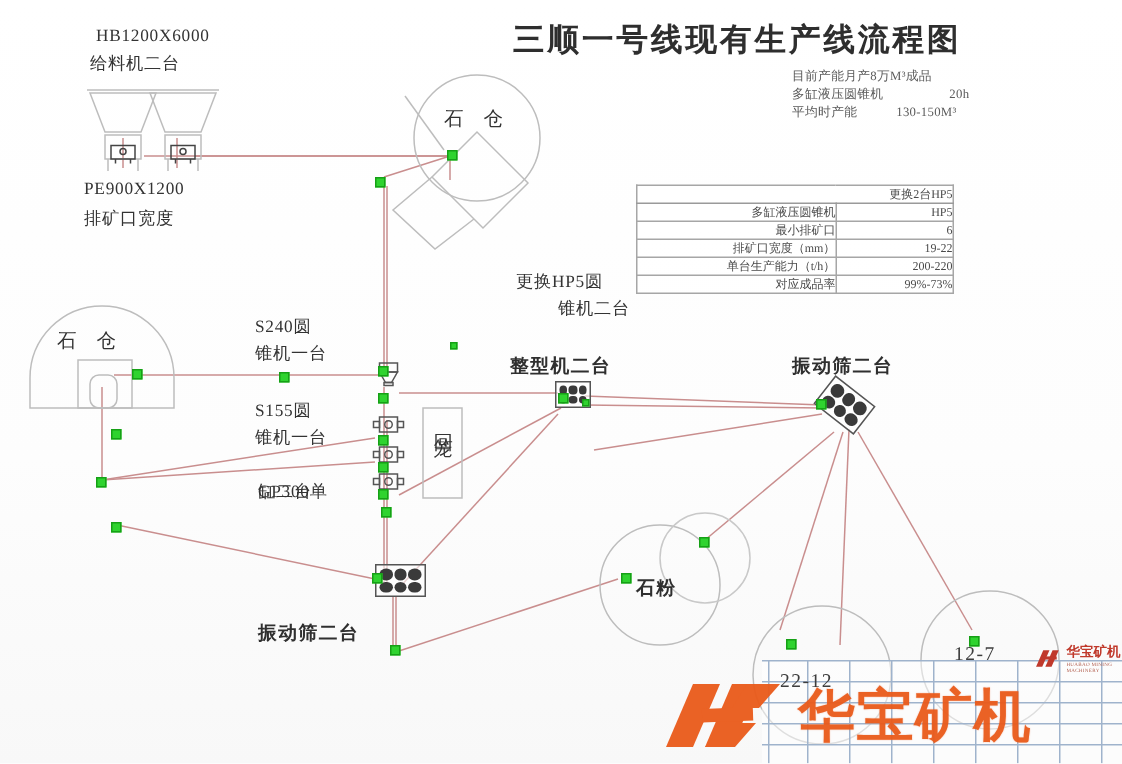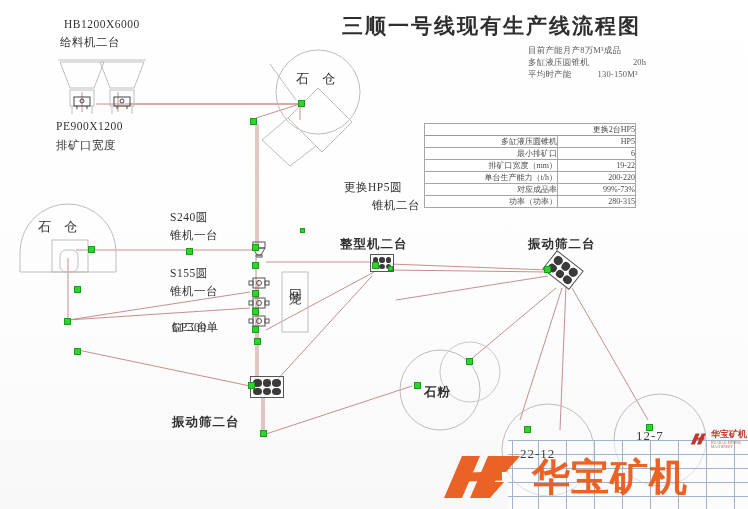--- a/index.html
+++ b/index.html
@@ -226,24 +226,20 @@
       <td class="c1">排矿口宽度（mm）</td>
       <td class="c2">19-22</td>
     </tr>
     <tr>
       <td class="c1">单台生产能力（t/h）</td>
       <td class="c2">200-220</td>
     </tr>
     <tr>
       <td class="c1">对应成品率</td>
       <td class="c2">99%-73%</td>
-    </tr>
-    <tr>
-      <td class="c1">功率（功率）</td>
-      <td class="c2">280-315</td>
     </tr>
   </tbody>
     </table>
 
   <div class="t lbl" style="left:64px;top:18px;">HB1200X6000</div>
   <div class="t lbl" style="left:60px;top:35px;">给料机二台</div>
 
   <div class="t lbl" style="left:56px;top:120px;">PE900X1200</div>
   <div class="t lbl" style="left:56px;top:138px;">排矿口宽度</div>
 

